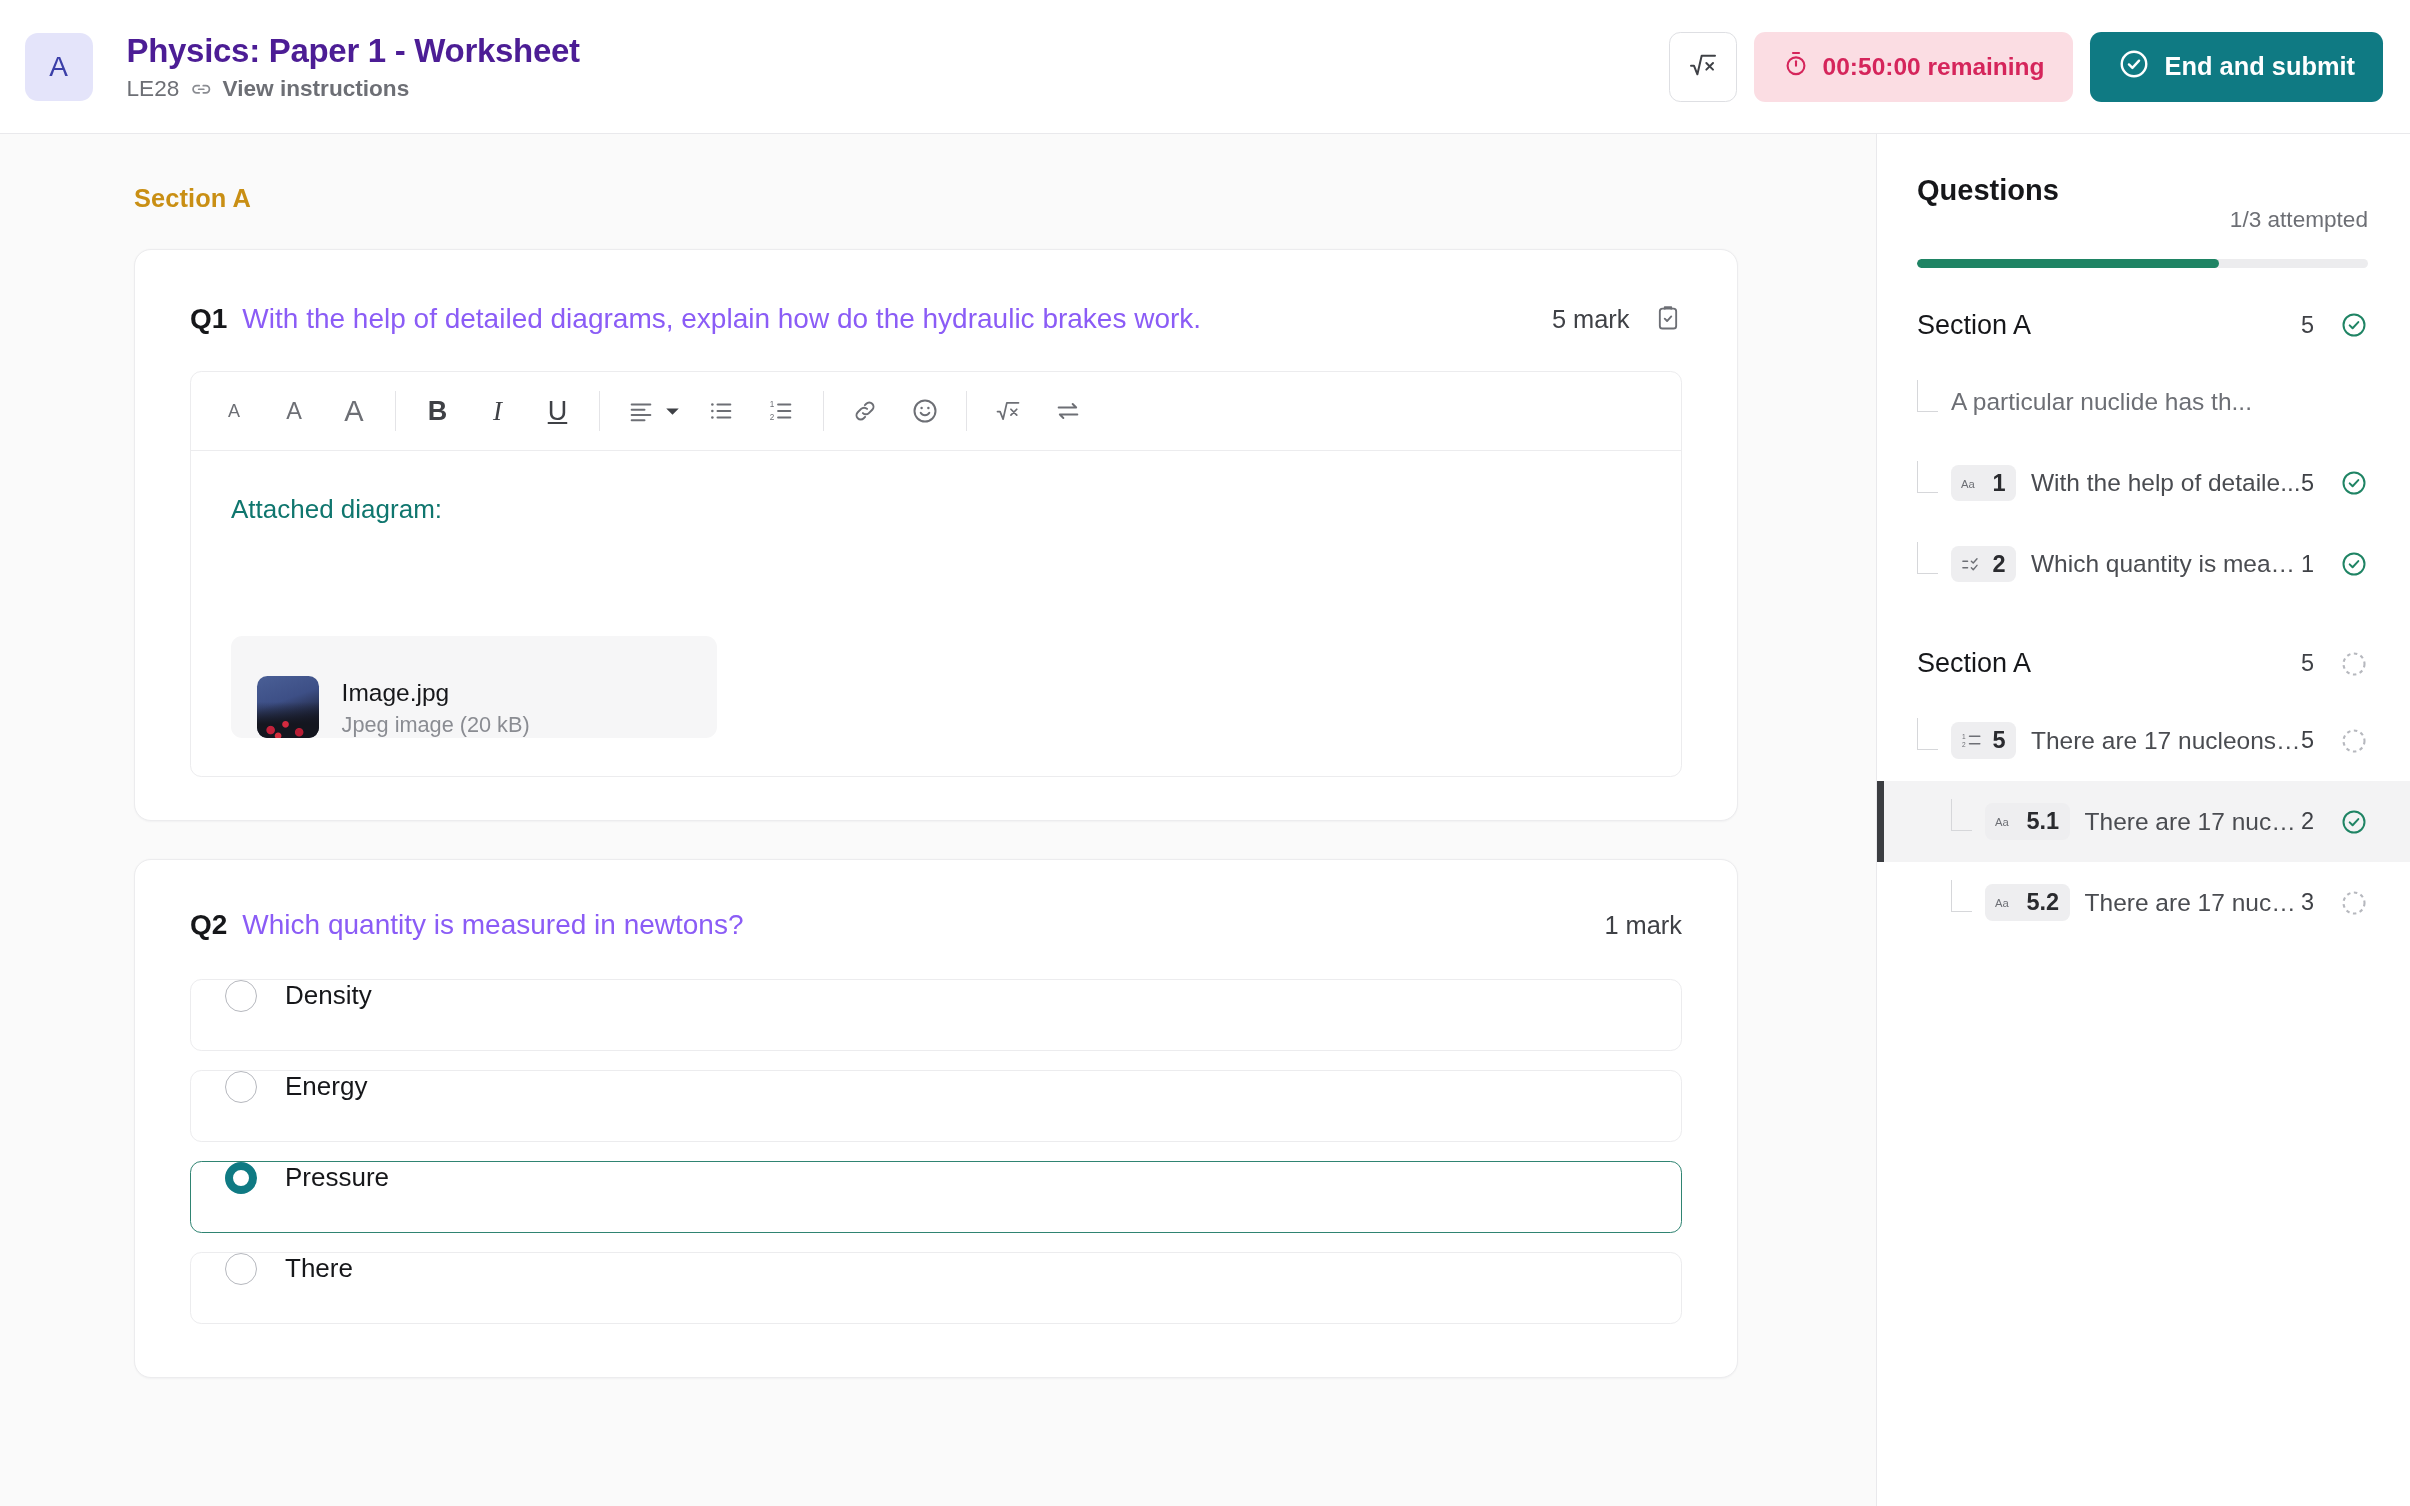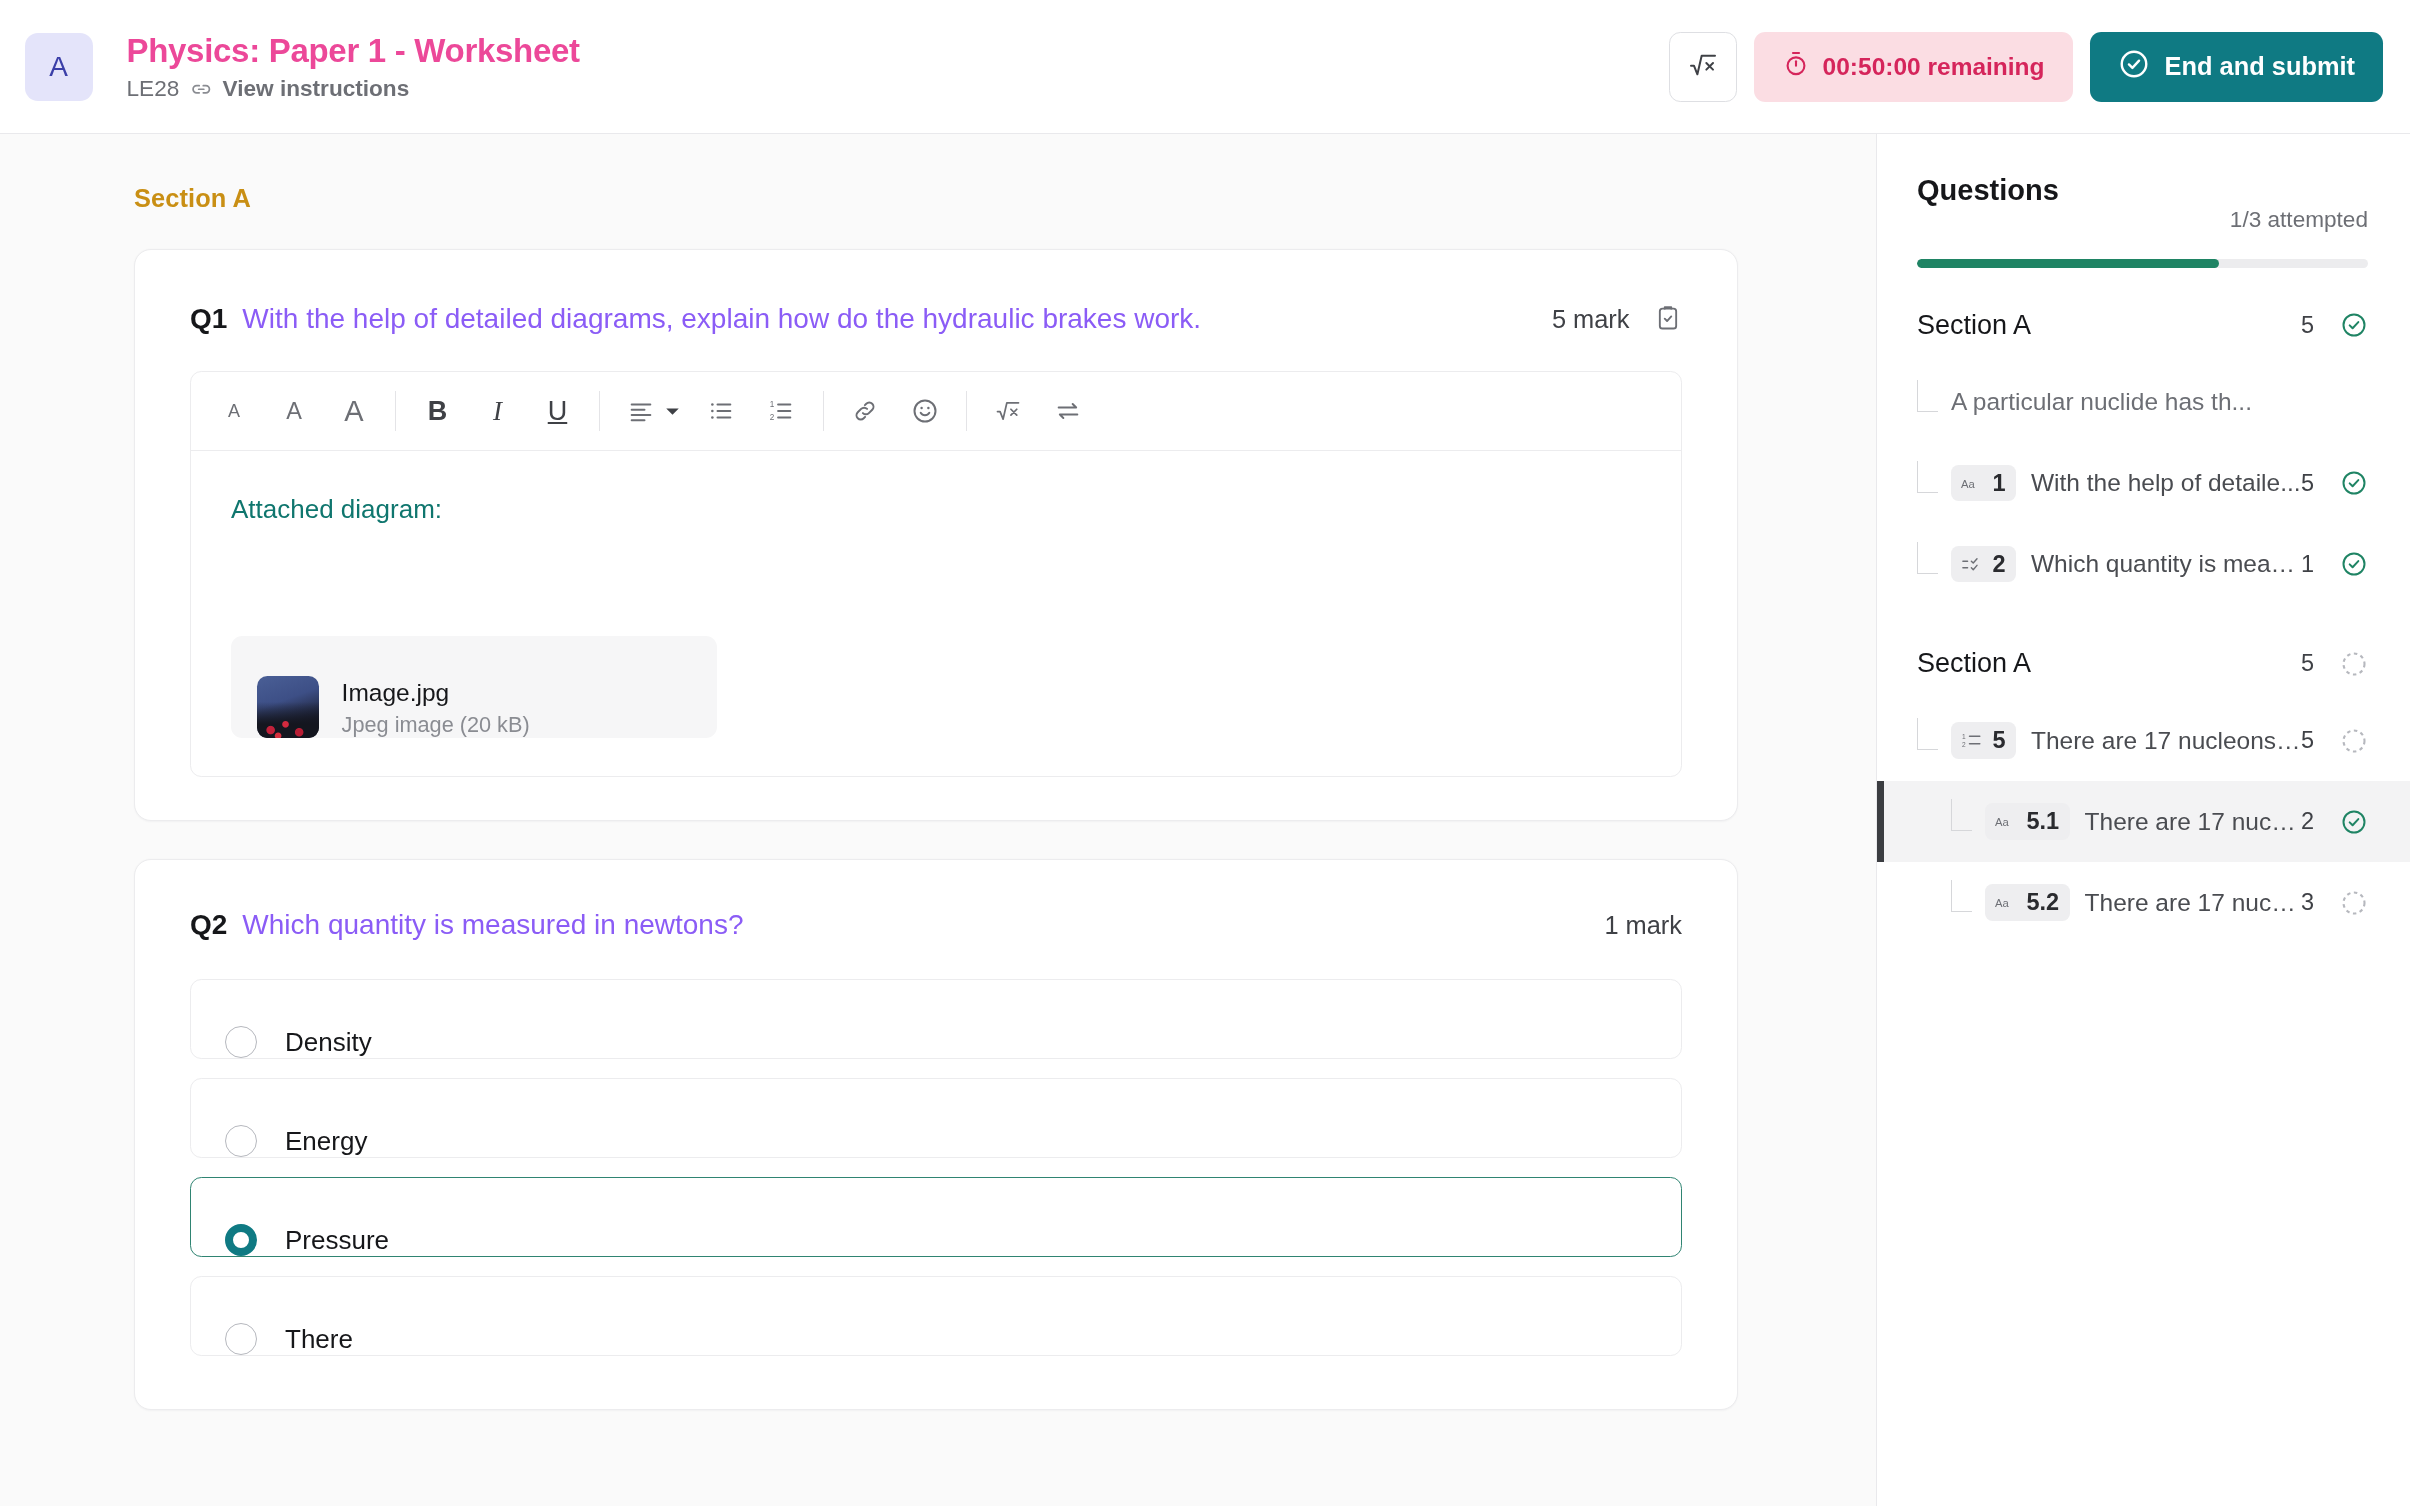--- a/index.html
+++ b/index.html
@@ -20,21 +20,21 @@
     display: flex; align-items: center;
   }
   .avatar {
     width: 68px; height: 68px; margin-left: 24.5px;
     background: #e4e4fa; border-radius: 13px;
     display: flex; align-items: center; justify-content: center;
     color: #3b3fa8; font-size: 28px; font-weight: 400;
   }
   .title-block { margin-left: 34px; }
   .doc-title {
-    font-size: 33px; font-weight: bold; color: #ec4899;
+    font-size: 33px; font-weight: bold; color: #4c1d95;
     letter-spacing: -0.3px; line-height: 1.2;
   }
   .subline {
     margin-top: 5.6px; display: flex; align-items: center;
     font-size: 22.6px; color: #6d6f75;
   }
   .subline .code { color: #6d6f75; }
   .link-icon { margin: 0 9.4px; display: flex; align-items: center; }
   .view-instructions { color: #6d6f75; font-weight: bold; cursor: pointer; }
 
@@ -151,22 +151,22 @@
       radial-gradient(circle at 34% 94%, #d8313f 0 2.8px, transparent 3.8px),
       linear-gradient(180deg, rgba(20,22,34,0) 0%, #14161f 62%);
   }
   .chip-txt { margin-left: 22.6px; }
   .chip-name { font-size: 24.5px; color: #16171a; line-height: 1.25; }
   .chip-meta { font-size: 21.7px; color: #8a8c92; margin-top: 3.8px; }
 
   
   .opts { padding: 38px 55px 53px 55px; }
   .opt {
-    height: 80px; border: 0.9px solid #ececee; border-radius: 11.3px;
-    display: flex; align-items: flex-end; padding-left: 34px;
+    height: 72px; border: 0.9px solid #ececee; border-radius: 11.3px;
+    display: flex; align-items: flex-start; padding-left: 34px;
     margin-bottom: 19px; background: #ffffff; cursor: pointer;
   }
   .opt:last-child { margin-bottom: 0; }
   .opt.sel { border: 1.9px solid #2f8472; }
   .radio {
     width: 32px; height: 32px; border-radius: 50%;
     border: 1.9px solid #b6b8be; flex: none;
   }
   .radio.on {
     border: 8.5px solid #0f7a83; background: #ffffff;

